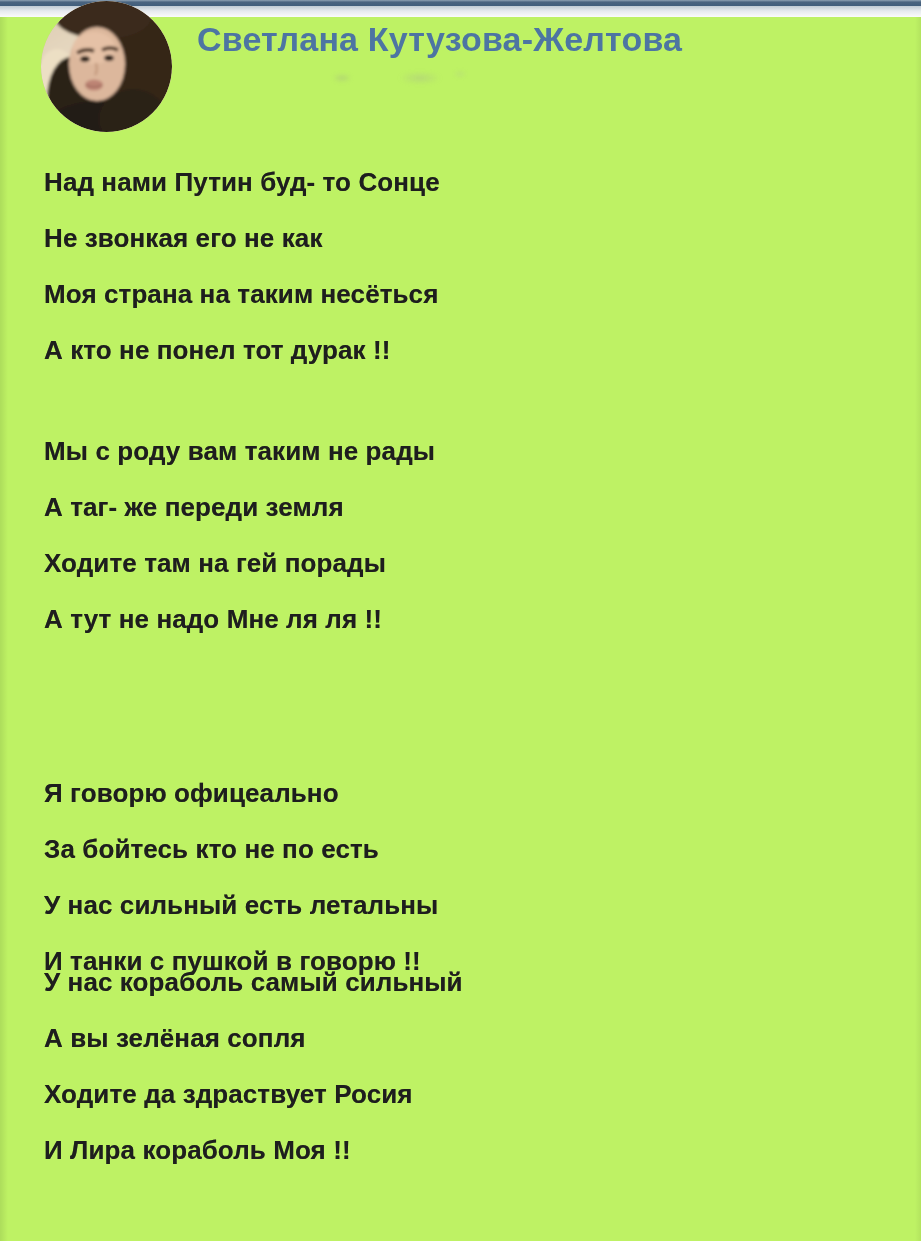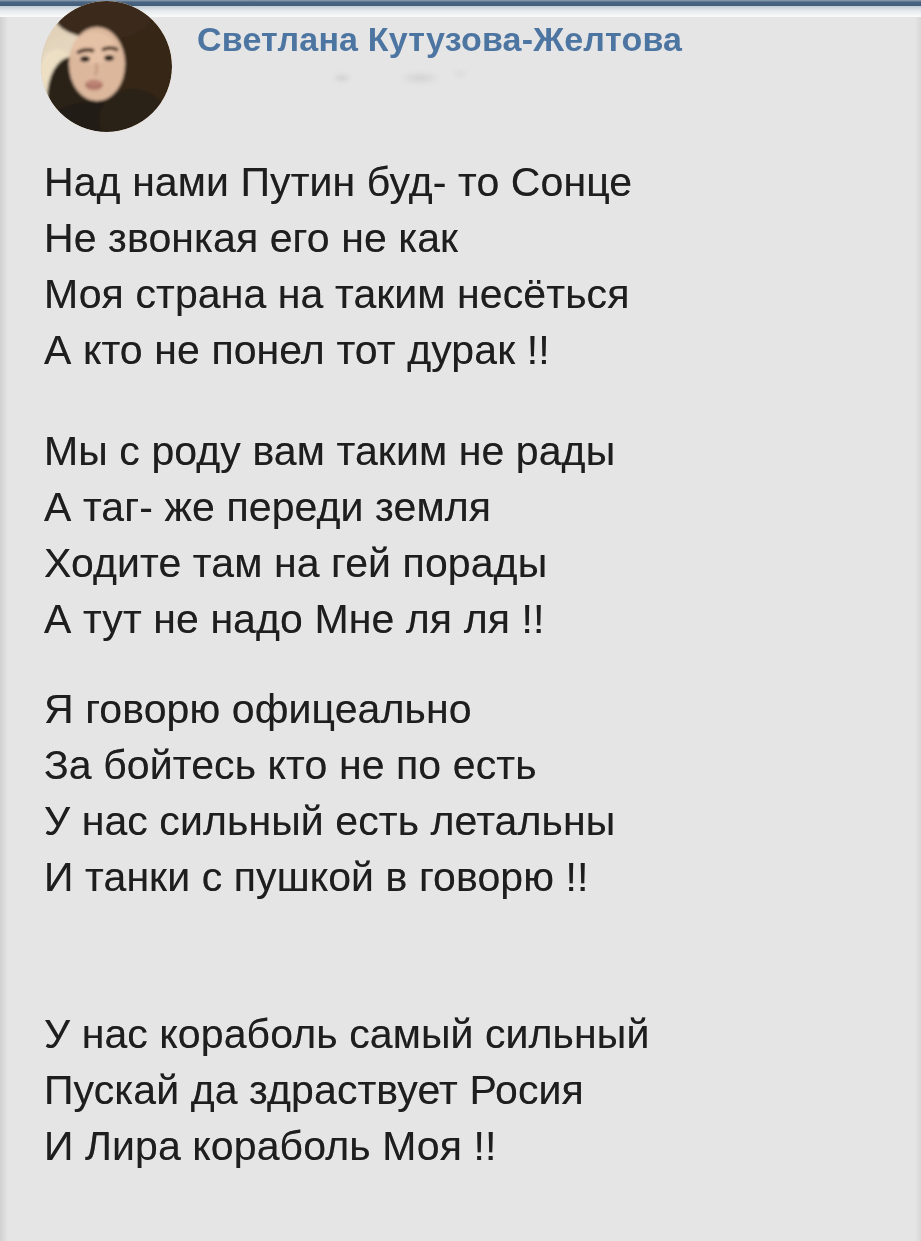--- a/index.html
+++ b/index.html
@@ -1,19 +1,19 @@
 <!DOCTYPE html>
 <html lang="ru"><head>
 <meta charset="utf-8">
 <style>
   html,body{margin:0;padding:0;background:#ffffff;}
   .frame{
     position:relative;
     width:921px;height:1241px;
-    background:#e5e5e5;
+    background:#bef264;
     overflow:hidden;
     font-family:"Liberation Sans", sans-serif;
   }
   
   .top-bar{position:absolute;left:0;top:0;width:921px;height:17px;z-index:1;}
   .top-bar .bar-dark{height:6px;background:linear-gradient(to bottom,#8fa2b4 0%,#4a6480 35%,#415e7c 100%);}
   .top-bar .bar-fade{height:11px;background:linear-gradient(to bottom,#bfcad4 0%,#e6eaee 45%,#fbfbfa 100%);}
   
   .edge-left{position:absolute;left:0;top:17px;bottom:0;width:8px;z-index:0;
     background:linear-gradient(to right,rgba(0,0,0,0.09),rgba(0,0,0,0));}
@@ -40,24 +40,24 @@
       radial-gradient(ellipse 14px 6px at 12px 12px, rgba(150,150,150,0.35), rgba(150,150,150,0) 70%),
       radial-gradient(ellipse 30px 9px at 90px 12px, rgba(160,160,160,0.30), rgba(160,160,160,0) 70%),
       radial-gradient(ellipse 10px 5px at 130px 8px, rgba(170,170,170,0.25), rgba(170,170,170,0) 70%);
     filter:blur(2px);
   }
 
   .poem{position:absolute;left:0;top:0;width:921px;z-index:1;}
   .stanza{position:absolute;left:44px;right:16px;}
   .stanza-1{top:154px;}
   .stanza-2{top:423px;}
-  .stanza-3{top:681px;}
-  .stanza-4{top:1006px;}
+  .stanza-3{top:765px;}
+  .stanza-4{top:954px;}
   .poem-line{
-    font-size:41px;line-height:56px;font-weight:400;
+    font-size:26px;line-height:56px;font-weight:700;
     color:#1e1e1e;white-space:pre;letter-spacing:0.1px;
     text-shadow:0 0 0.6px rgba(30,30,30,0.55); 
   }
 </style>
 </head>
 <body>
 
 <div class="frame">
 
   <div class="edge-left"></div>
@@ -129,18 +129,19 @@
       <div class="poem-line">А тут не надо Мне ля ля !!</div>
     </div>
     <div class="stanza stanza-3">
       <div class="poem-line">Я говорю офицеально</div>
       <div class="poem-line">За бойтесь кто не по есть</div>
       <div class="poem-line">У нас сильный есть летальны</div>
       <div class="poem-line">И танки с пушкой в говорю !!</div>
     </div>
     <div class="stanza stanza-4">
       <div class="poem-line">У нас кораболь самый сильный</div>
-      <div class="poem-line">Пускай да здраствует Росия</div>
+      <div class="poem-line">А вы зелёная сопля</div>
+      <div class="poem-line">Ходите да здраствует Росия</div>
       <div class="poem-line">И Лира кораболь Моя !!</div>
     </div>
   </div>
 
 </div>
 
 </body></html>

